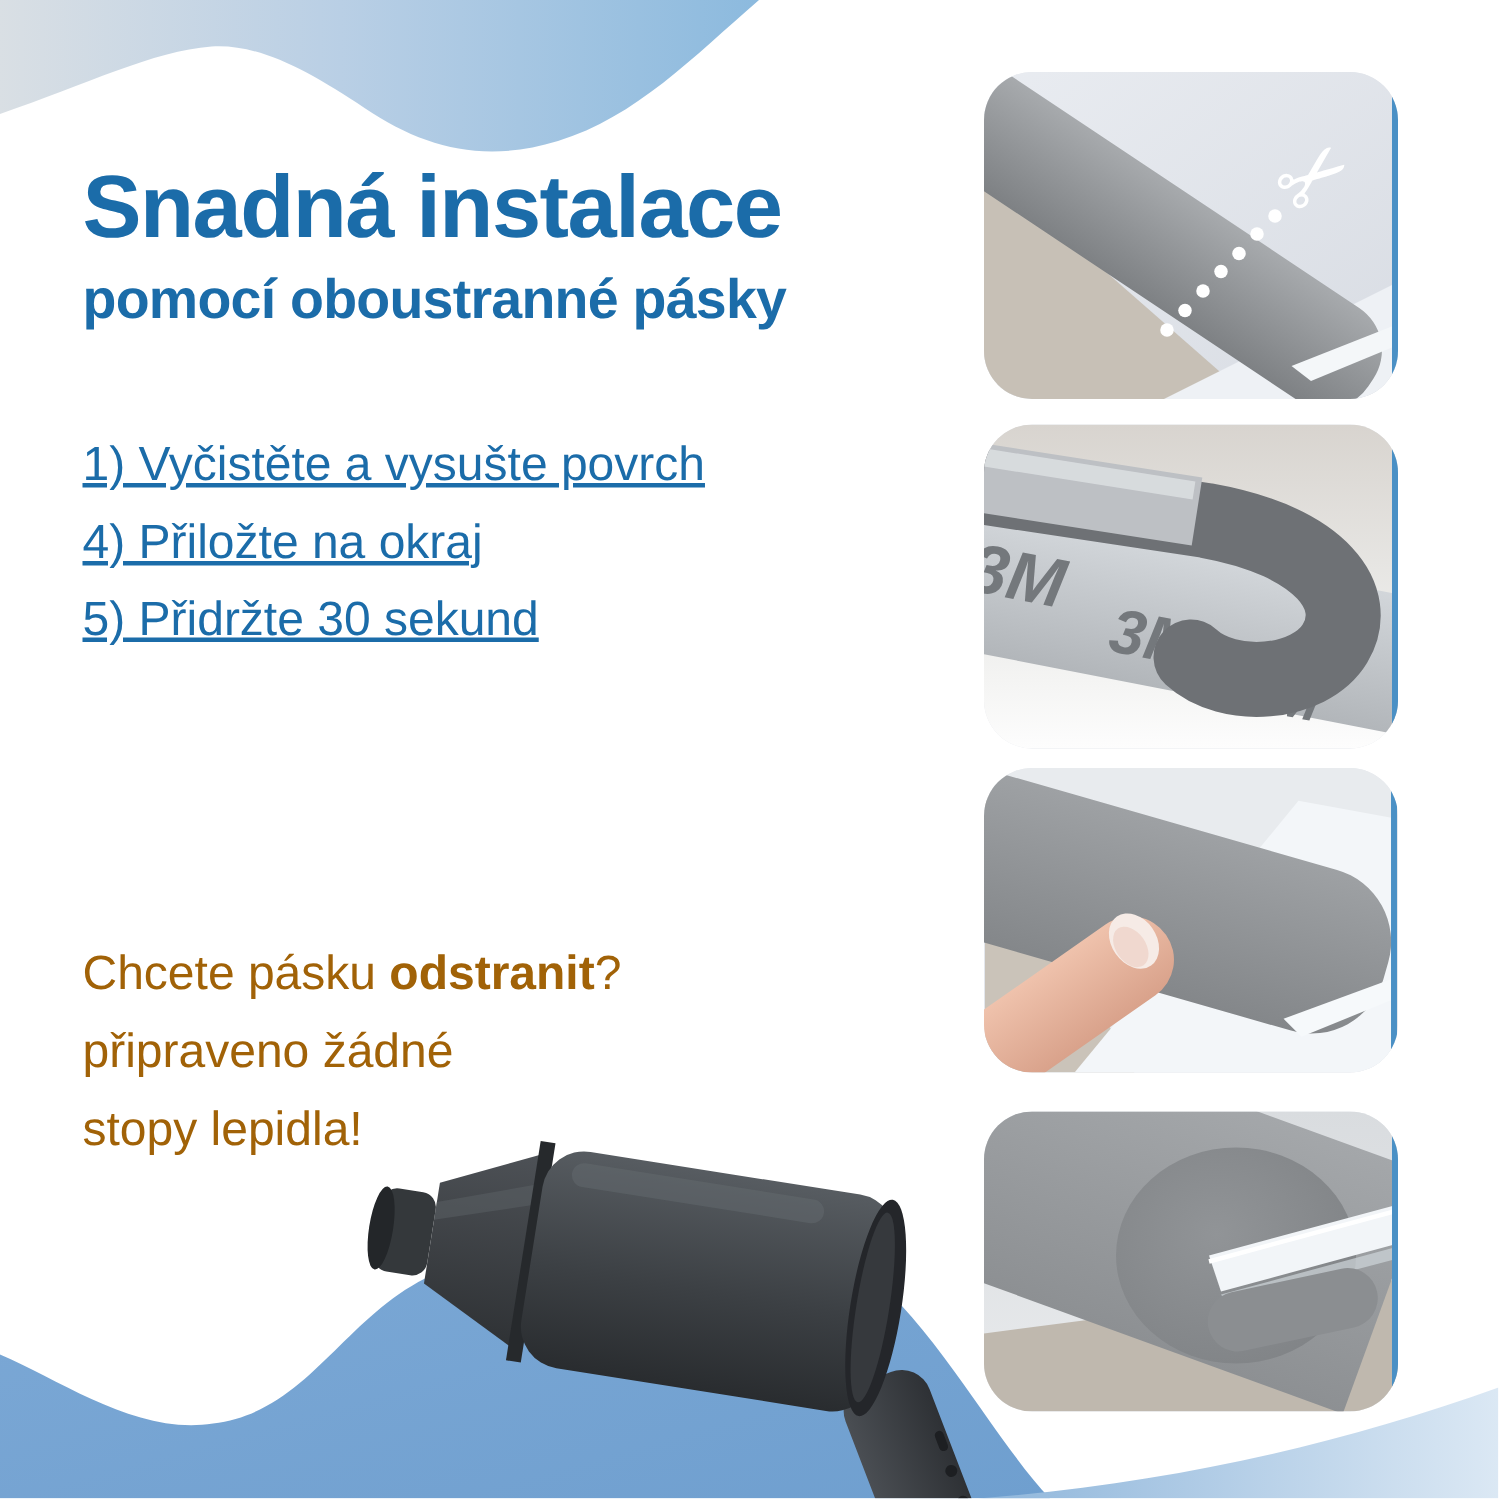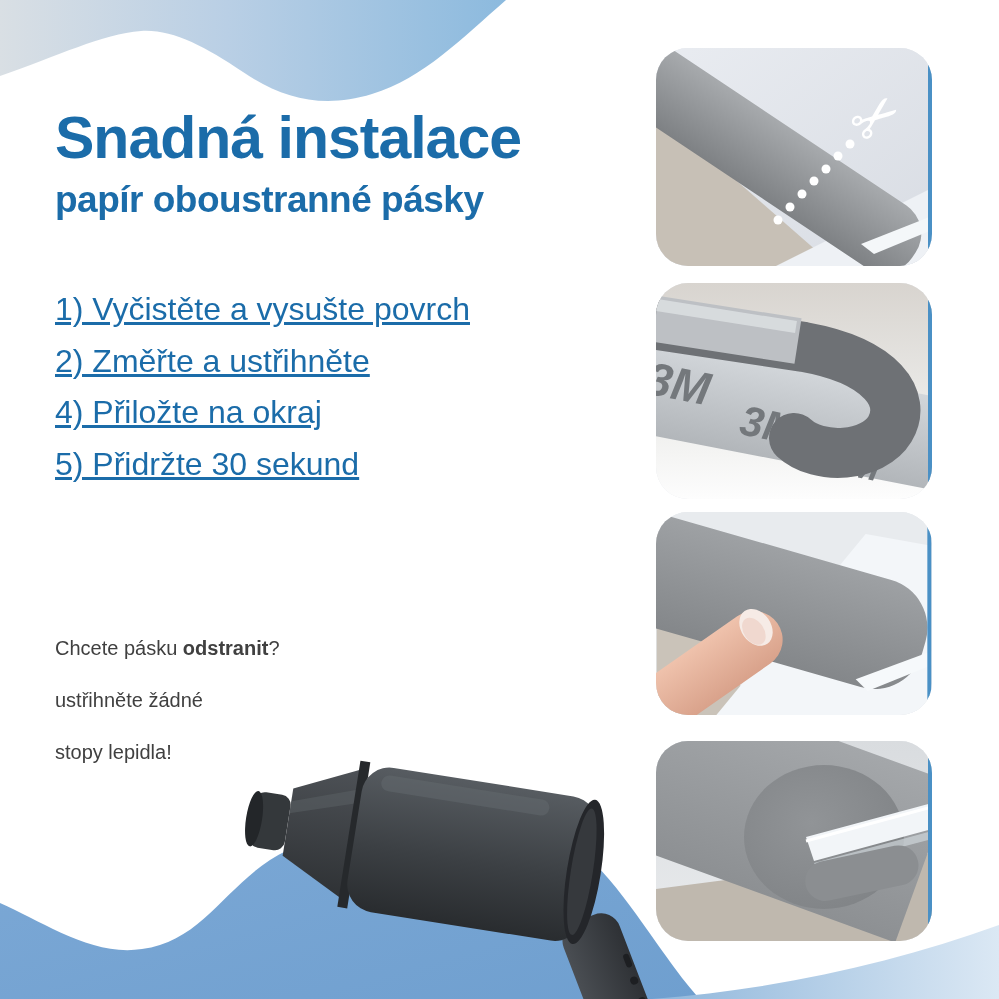--- a/index.html
+++ b/index.html
@@ -5,21 +5,21 @@
   html,body{margin:0;padding:0;background:#fff;}
   .stage{position:relative;width:999px;height:999px;overflow:hidden;background:#ffffff;
          font-family:"Liberation Sans",sans-serif;}
   .bg-svg{position:absolute;left:0;top:0;width:999px;height:999px;}
 
   .title-block{position:absolute;left:55px;top:108px;color:#1b6ca9;}
   .title-main{font-size:59px;font-weight:bold;letter-spacing:-1px;line-height:1.05;}
   .title-sub{font-size:37px;font-weight:bold;letter-spacing:-0.5px;margin-top:9px;}
 
   .steps{position:absolute;left:55px;top:284px;color:#1b6ca9;font-size:32px;line-height:51.5px;white-space:nowrap;text-decoration:underline;}
-  .note{position:absolute;left:55px;top:622px;color:#404040;font-size:20px;line-height:52px;white-space:nowrap;}
+  .note{position:absolute;left:55px;top:622px;color:#a16207;font-size:32px;line-height:52px;white-space:nowrap;}
   .note b{font-weight:bold;}
 
   .photo{position:absolute;left:656px;width:276px;border-radius:32px;overflow:hidden;background:#e4e7ec;}
   .photo svg{display:block;width:276px;height:100%;}
   #ph1{top:48px;height:218px;}
   #ph2{top:283px;height:216px;}
   #ph3{top:512px;height:203px;}
   #ph4{top:741px;height:200px;}
 
   .dryer-svg{position:absolute;left:240px;top:740px;width:480px;height:259px;}
@@ -46,33 +46,32 @@
         <stop offset="1" stop-color="#dbe8f4"></stop>
       </linearGradient>
     </defs>
     <path fill="url(#gTop)" d="M0,0 L506,0 C462,38 424,78 372,94 C323,109 283,99 243,72 C204,46 172,29 141,31 C102,34 58,56 0,76 Z"></path>
     <path fill="url(#gBottom)" d="M0,903 C42,921 92,957 142,949 C206,941 228,878 288,850 C362,817 442,793 502,807 C560,821 600,864 636,914 C662,950 681,979 700,999 L0,999 Z"></path>
     <path fill="url(#gCorner)" d="M652,999 C780,989 893,963 999,925 L999,999 Z"></path>
   </svg>
 
   <div class="title-block">
     <div class="title-main">Snadná instalace</div>
-    <div class="title-sub">papír oboustranné pásky</div>
+    <div class="title-sub">pomocí oboustranné pásky</div>
   </div>
 
   <div class="steps">
     <div>1) Vyčistěte a vysušte povrch</div>
-    <div>2) Změřte a ustřihněte</div>
     <div>4) Přiložte na okraj</div>
     <div>5) Přidržte 30 sekund</div>
   </div>
 
   <div class="note">
     <div><span>Chcete pásku </span><b>odstranit</b><span>?</span></div>
-    <div>ustřihněte žádné</div>
+    <div>připraveno žádné</div>
     <div>stopy lepidla!</div>
   </div>
 
   <div class="photo" id="ph1">
     <svg viewBox="0 0 276 218">
       <defs>
         <linearGradient id="p1bg" x1="0" y1="0" x2="1" y2="1">
           <stop offset="0" stop-color="#e9ecf1"></stop>
             <stop offset="1" stop-color="#d8dce3"></stop>
         </linearGradient>

